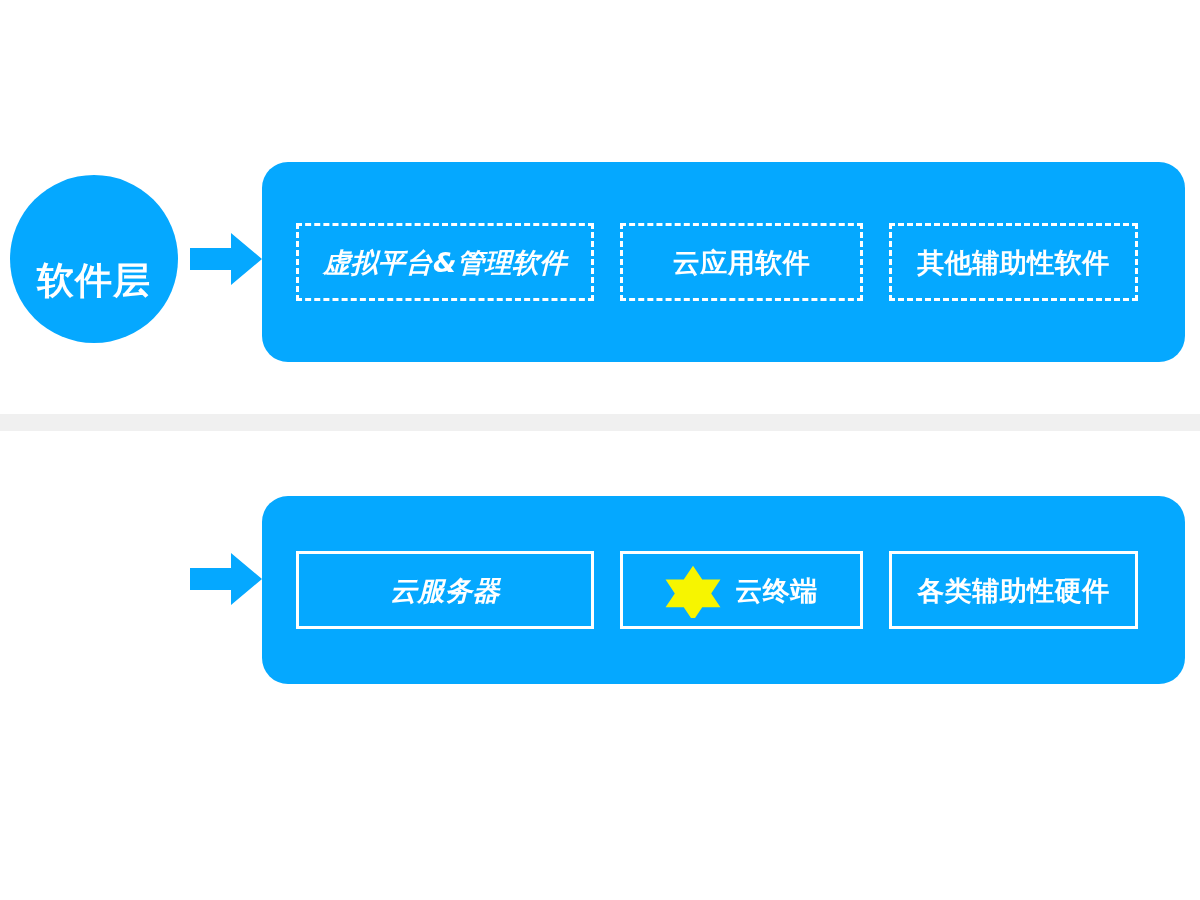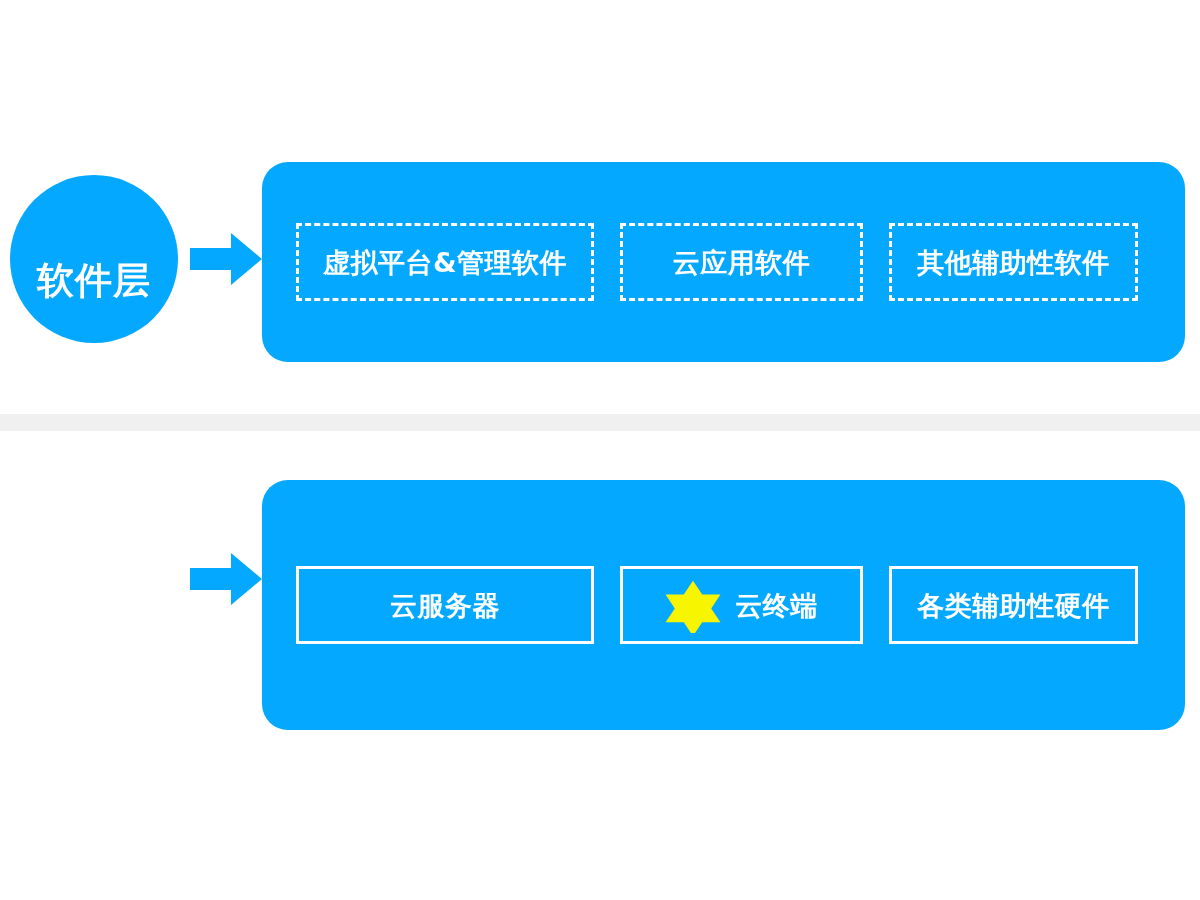--- a/index.html
+++ b/index.html
@@ -72,38 +72,38 @@
     background: #05A8FF;
     border-radius: 26px;
     box-sizing: border-box;
     display: flex;
     align-items: center;
     justify-content: flex-start;
     gap: 26px;
     padding: 0 34px;
   }
   #row-software .layer-panel { top: 0px; height: 200px; }
-  #row-hardware .layer-panel { top: 0px; height: 250px; }
+  #row-hardware .layer-panel { top: 16px; height: 188px; }
 
   
   .item-box {
     box-sizing: border-box;
     height: 78px;
     display: flex;
     align-items: center;
     justify-content: center;
     gap: 14px;
   }
   .item-box.dashed {
     border: 3px dashed #ffffff;
   }
   .item-box.solid {
     border: 3px solid #ffffff;
   }
-  .item-box.w-wide  { width: 298px; }
+  .item-box.w-wide  { width: 298px; font-style: italic; }
   .item-box.w-mid   { width: 243px; }
   .item-box.w-mid2  { width: 249px; }
 
   .item-label {
     color: #ffffff;
     font-size: 27px;
     font-weight: bold;
     line-height: 1;
     white-space: nowrap;
     letter-spacing: 0.5px;

